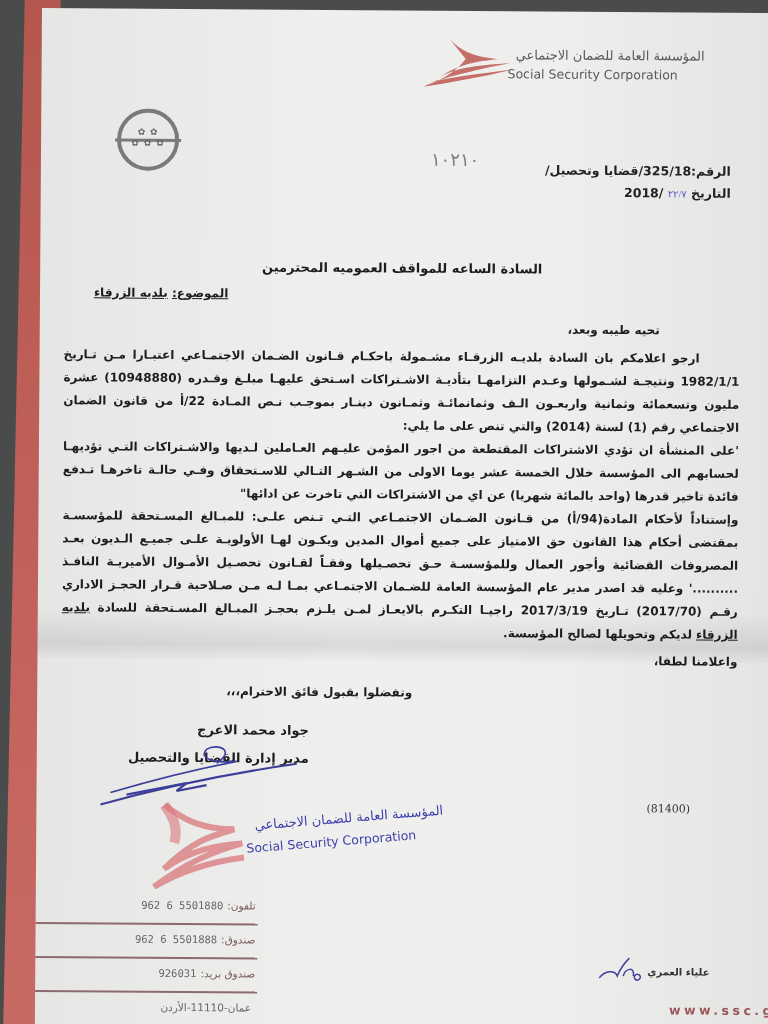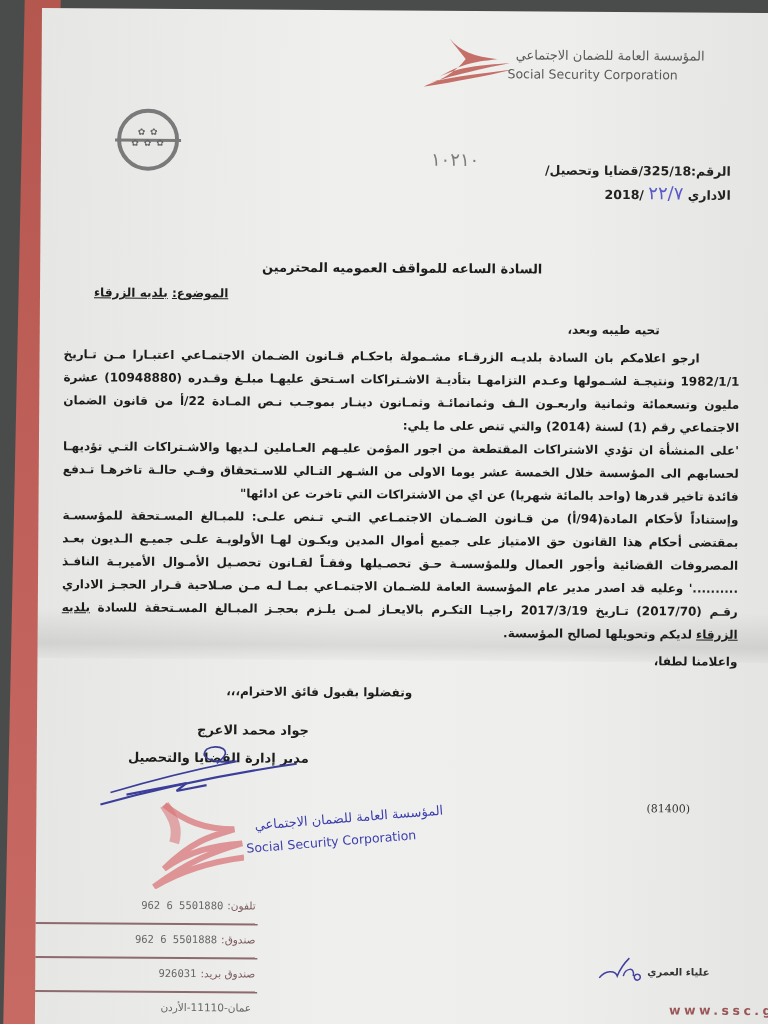--- a/index.html
+++ b/index.html
@@ -41,21 +41,21 @@
   .seal .band { position: absolute; left: -6px; right: -6px; top: 26px; height: 3px; background: #7a7a7a; }
   .seal .stars { position: absolute; left: 0; right: 0; top: 14px; text-align: center; font-size: 9px; color: #666; line-height: 11px; letter-spacing: 1px; }
   .ref-block {
     position: absolute; right: 50px; top: 148px; direction: rtl; text-align: right;
     font-family: "DejaVu Sans", sans-serif; font-weight: bold; font-size: 12.5px; color: #222; line-height: 22px;
   }
   .ref-handnum {
     position: absolute; left: 390px; top: 138px;
     font-family: "DejaVu Sans", sans-serif; font-size: 18px; color: #7d7d7d; letter-spacing: 3px;
   }
-  .date-hand { color: #5a5ac8; font-weight: normal; font-size: 18px; }
+  .date-hand { color: #5a5ac8; font-weight: normal; font-size: 10px; font-family: Liberation Serif, serif; }
   .body-text {
     position: absolute; left: 24px; right: 40px; top: 250px; direction: rtl; text-align: justify;
     font-family: "DejaVu Sans", sans-serif; font-weight: bold; font-size: 12px; color: #1d1d1d;
   }
   .addressee { text-align: center; font-size: 13px; margin-bottom: 12px; }
   .subject { text-align: left; direction: rtl; margin-bottom: 20px; padding-left: 30px; }
   .subject span { text-decoration: underline; }
   .greet { margin-right: 80px; margin-bottom: 10px; }
   .para { line-height: 23px; text-align: justify; text-align-last: right; }
   .indent { text-indent: 40px; }
@@ -110,21 +110,21 @@
 
   <div class="seal">
     <div class="band"></div>
     <div class="stars">✿ ✿<br>✿ ✿ ✿</div>
   </div>
 
   <div class="ref-handnum">١٠٢١٠</div>
   <div class="ref-block">
     <div>الرقم:325/18/قضايا وتحصيل/</div>
     <div>
-      <span>الاداري</span>
+      <span>التاريخ</span>
       <span class="date-hand">٢٢/٧</span>
       <span>/2018</span>
     </div>
   </div>
 
   <div class="body-text">
     <div class="addressee">السادة الساعه للمواقف العموميه المحترمين</div>
     <div class="subject">
       <span>الموضوع:</span>
       <span>بلديه الزرقاء</span>

